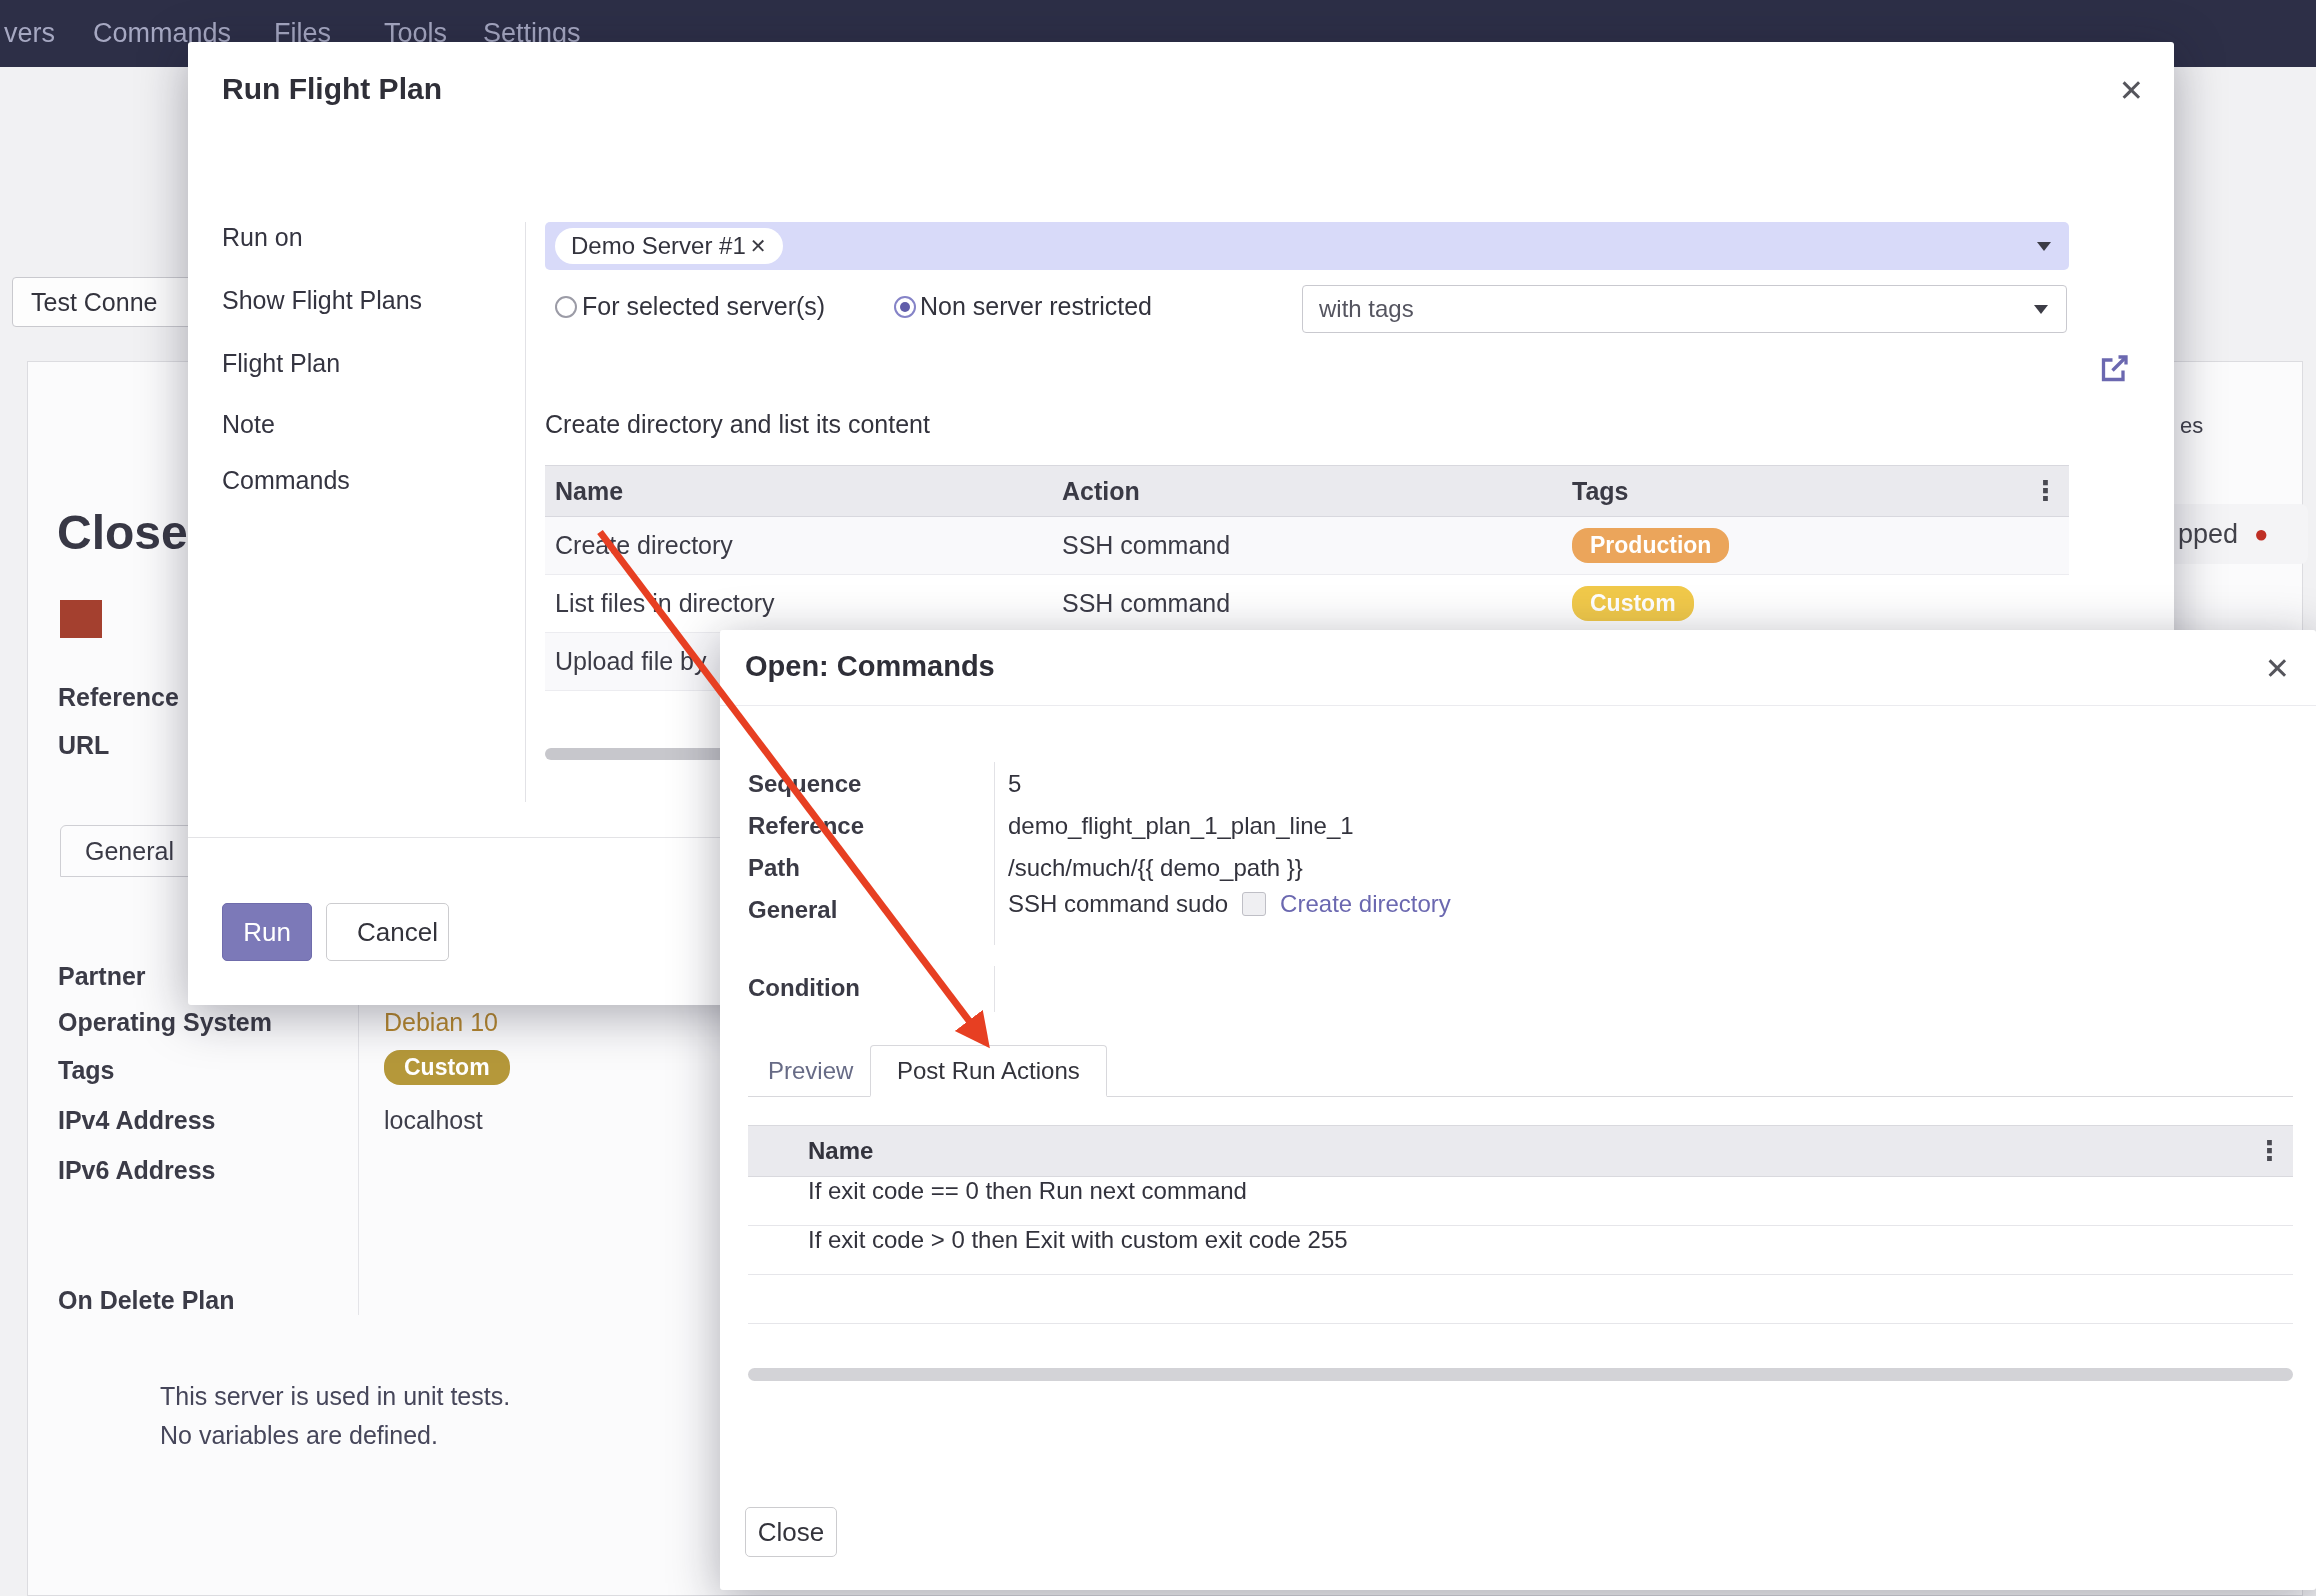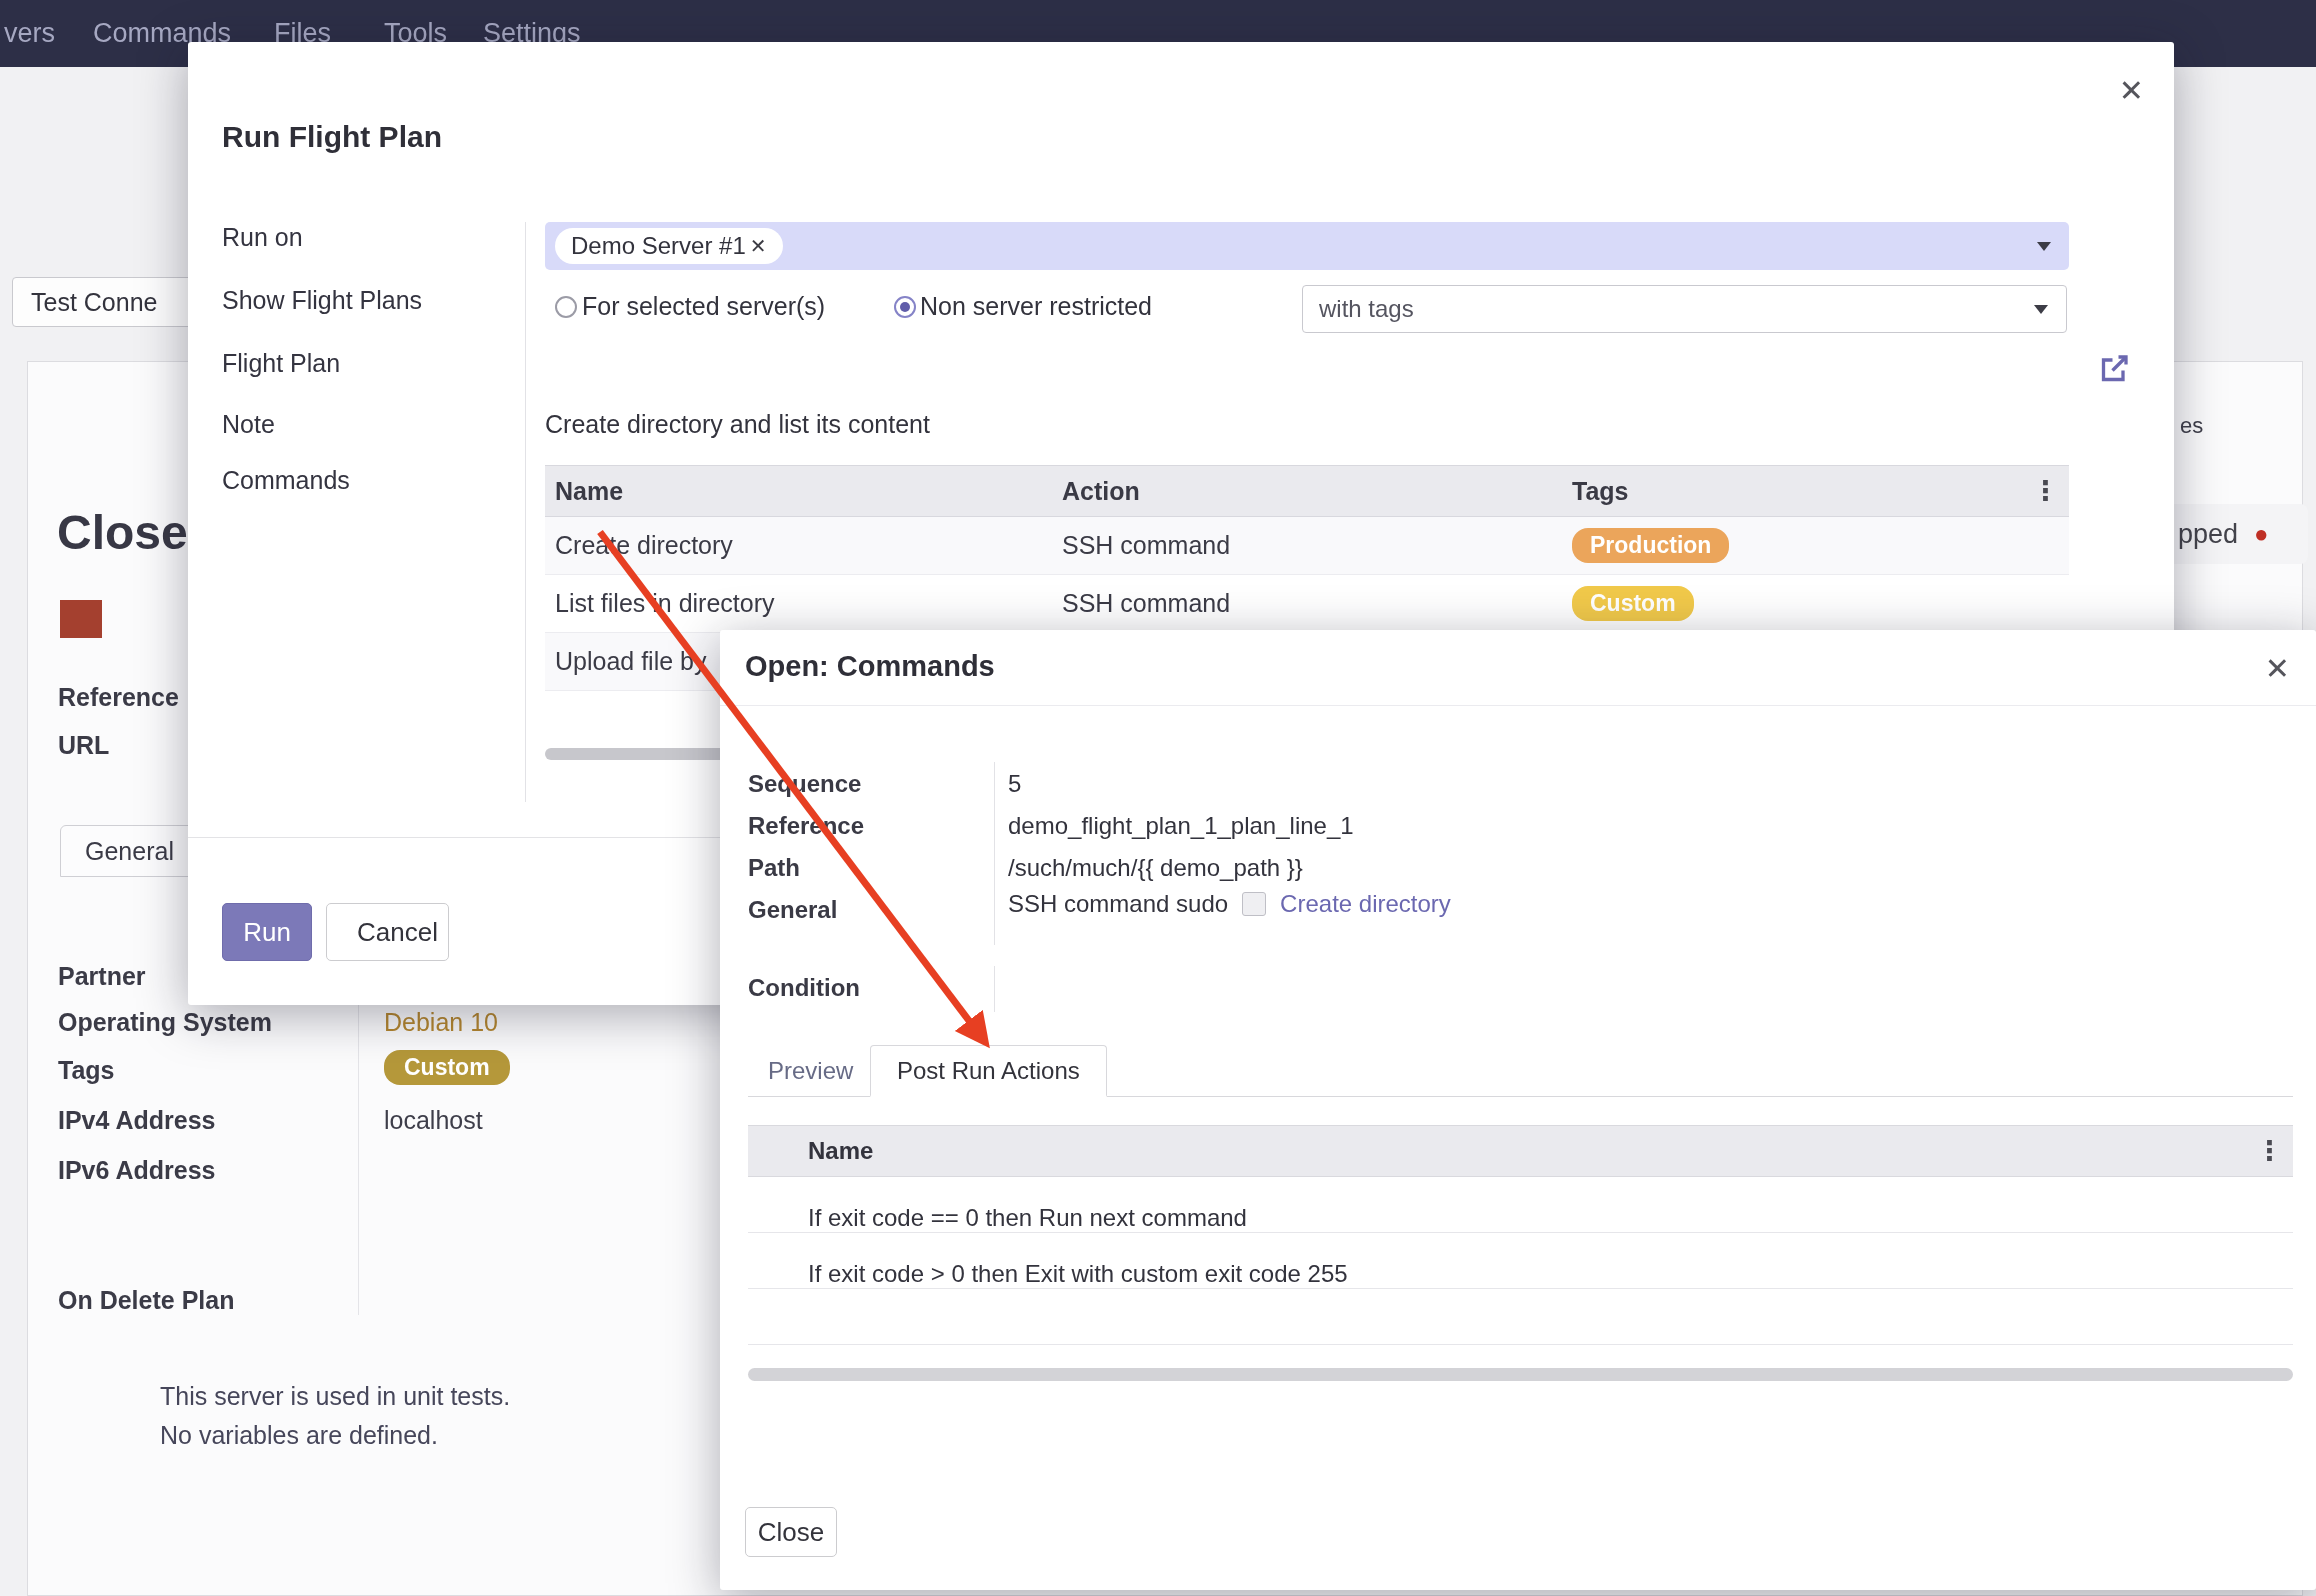--- a/index.html
+++ b/index.html
@@ -34,21 +34,21 @@
   .status-text { font-size:27px; color:#43434b; }
   .status-dot { margin-left:16px; font-size:24px; color:#bf2f25; line-height:1; }
 
   
   .modal { position:absolute; background:#fff; border-radius:3px; box-shadow:0 10px 50px rgba(20,20,40,0.35); }
   .modal-title { position:absolute; font-weight:bold; color:#2f2f38; white-space:nowrap; }
   .modal-close { position:absolute; font-size:30px; color:#55555c; cursor:pointer; line-height:1; }
 
   
   .m1 { left:188px; top:42px; width:1986px; height:963px; z-index:10; }
-  .m1 .modal-title { left:34px; top:30px; font-size:30px;margin-top:48px; }
+  .m1 .modal-title { left:34px; top:30px; font-size:30px; }
   .m1 .modal-close { right:30px; top:34px; }
   .m1-label { position:absolute; left:34px; font-size:25px; font-weight:normal; color:#343440; white-space:nowrap; }
   .m1-vsep { position:absolute; left:337px; top:180px; width:1px; height:580px; background:#e2e2e6; }
   .lav-field { position:absolute; left:357px; width:1524px; height:48px; background:#d8daf9; border-radius:5px; cursor:pointer; }
   .field-runon { top:180px; }
   .field-plan { top:304px; font-size:25px; color:#2f2f3a; line-height:48px; padding-left:16px; }
   .chip { position:absolute; left:10px; top:6px; height:36px; background:#fff; border-radius:18px;
           display:flex; align-items:center; padding:0 16px; font-size:24px; color:#33333d; gap:4px; }
   .chip-x { font-size:20px; font-weight:bold; color:#3c3c44; cursor:pointer; }
   .caret { position:absolute; right:18px; top:50%; margin-top:-4px; width:0; height:0;
@@ -95,21 +95,21 @@
   .chk { width:24px; height:24px; border:1px solid #bfbfc6; background:#efeff2; border-radius:3px; cursor:pointer; }
   .m2-link { color:#6b68b0; cursor:pointer; }
   .tabs { position:absolute; left:28px; top:415px; width:1545px; height:52px; border-bottom:1px solid #d8d8dc; font-size:24px; }
   .tab-inactive { position:absolute; left:20px; top:0; line-height:52px; color:#676b86; cursor:pointer; }
   .tab-active { position:absolute; left:122px; top:0; height:52px; line-height:50px; padding:0 26px; background:#fff;
                 border:1px solid #d8d8dc; border-bottom:2px solid #fff; border-radius:4px 4px 0 0; color:#33333b; cursor:pointer; }
   .pr-table { position:absolute; left:28px; top:495px; width:1545px; font-size:24px; color:#33333d; }
   .pr-thead { position:relative; display:flex; align-items:center; height:52px; background:#eaeaee;
               border-top:1px solid #d9d9de; border-bottom:1px solid #d9d9de; font-weight:bold; }
   .pr-thead span { margin-left:60px; }
-  .pr-row { display:flex; align-items:flex-end; height:49px; border-bottom:1px solid #e6e6ea; padding-left:60px; cursor:pointer;margin-top:7px; }
+  .pr-row { display:flex; align-items:flex-start; height:49px; border-bottom:1px solid #e6e6ea; padding-left:60px; cursor:pointer; }
   .m2-scroll { position:absolute; left:28px; top:738px; width:1545px; height:13px; background:#d3d3d7; border-radius:7px; cursor:pointer; }
   .close-btn { left:25px; top:877px; width:92px; height:50px; }
 
   
   .arrow-overlay { position:absolute; left:0; top:0; z-index:40; pointer-events:none; }
 </style>
 </head>
 <body>
 
 <div class="screen">

